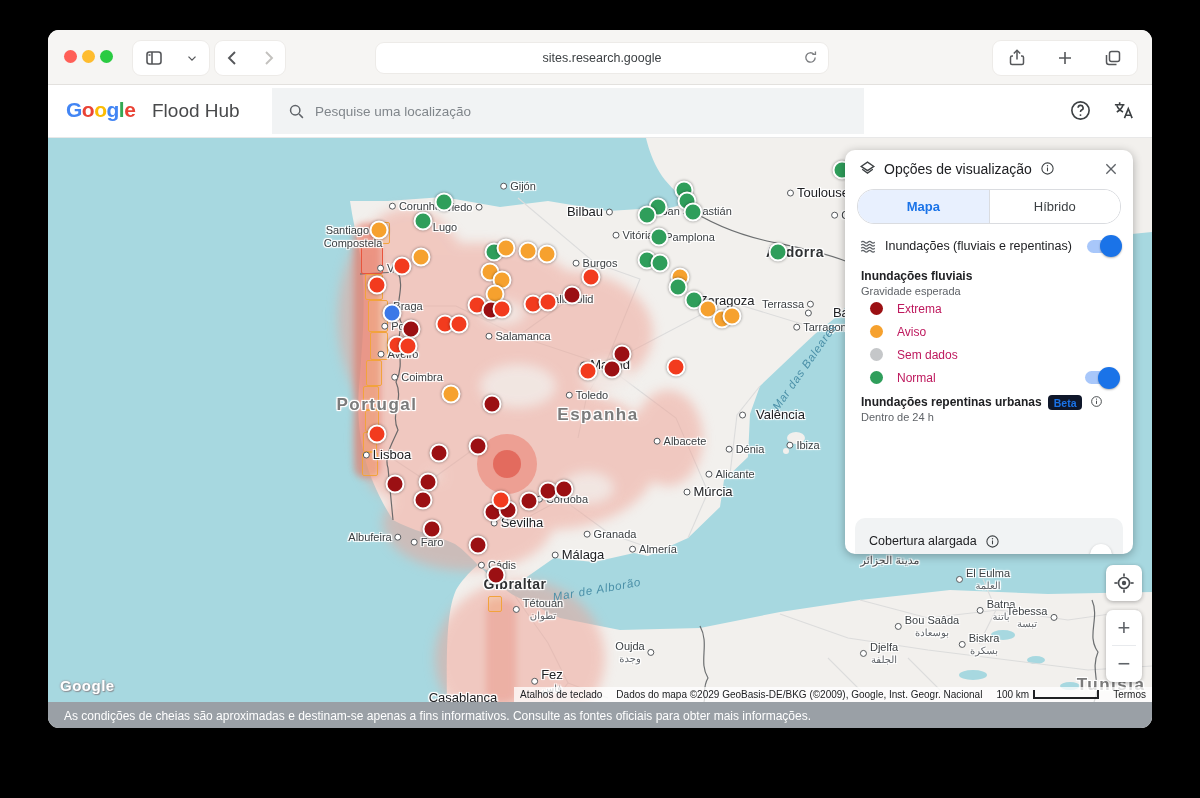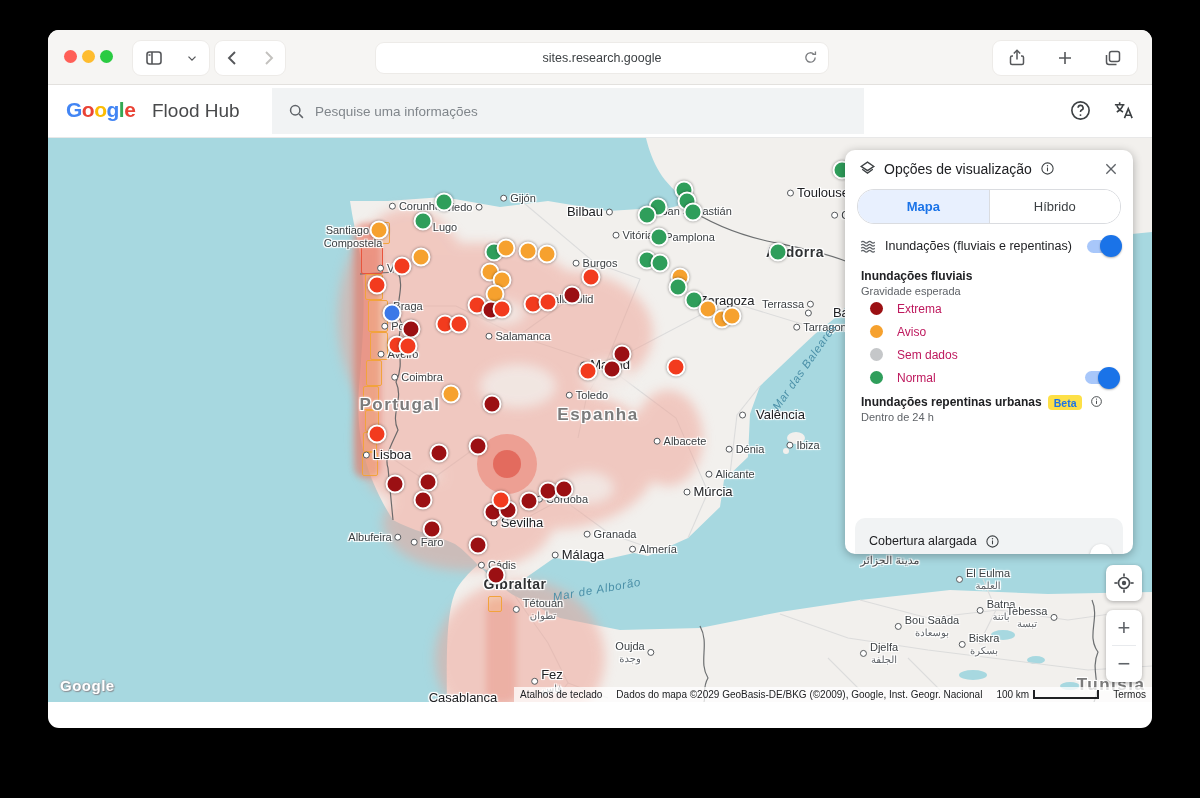--- a/index.html
+++ b/index.html
@@ -89,21 +89,21 @@
   .p-master .lbl{font-size:12.5px;color:#202124;}
   .toggle{width:32px;height:13px;border-radius:7px;background:#a8c7fa;position:relative;flex:0 0 auto;margin-left:auto;}
   .toggle::after{content:"";position:absolute;right:-3px;top:-4.5px;width:22px;height:22px;border-radius:50%;background:#1a73e8;box-shadow:0 1px 2px rgba(0,0,0,.3);}
   .p-sec{padding:10px 16px 0 16px;}
   .p-sec .st{font-size:12px;font-weight:bold;color:#202124;}
   .p-sec .ss{font-size:11px;color:#5f6368;margin-top:2px;}
   .leg-row{display:flex;align-items:center;gap:14px;padding:4.5px 0 4.5px 9px;}
   .leg-dot{width:13px;height:13px;border-radius:50%;flex:0 0 auto;}
   .leg-sq{width:13px;height:13px;border-radius:3px;flex:0 0 auto;border:2px solid;}
   .leg-lbl{font-size:12px;color:#be185d;}
-  .beta{background:#fde047;color:#1a73e8;font-size:10.5px;border-radius:4px;padding:1.5px 6px;margin-left:6px;}
+  .beta{background:#0f172a;color:#1a73e8;font-size:10.5px;border-radius:4px;padding:1.5px 6px;margin-left:6px;}
   .p-foot{position:absolute;left:10px;right:10px;top:368px;height:60px;background:#f1f3f4;border-radius:10px;
     padding:16px 12px 0 14px;display:flex;align-items:flex-start;gap:8px;font-size:12.5px;color:#202124;}
   .scrollhint{position:absolute;left:245px;top:394px;width:22px;height:22px;border-radius:50%;background:#fff;box-shadow:0 1px 3px rgba(0,0,0,.25);}
   
   .notice{height:28px;background:#9aa0a6;display:flex;align-items:center;padding:0 16px;color:#fff;font-size:12px;}
 </style>
 </head>
 <body>
 
 <div class="window">
@@ -155,21 +155,21 @@
   </div>
 
   <div class="appheader">
     <div class="brand"><span style="color: rgb(66, 133, 244);">G</span><span style="color: rgb(234, 67, 53);">o</span><span style="color: rgb(251, 188, 5);">o</span><span style="color: rgb(66, 133, 244);">g</span><span style="color: rgb(52, 168, 83);">l</span><span style="color: rgb(234, 67, 53);">e</span></div>
     <div class="product">Flood Hub</div>
     <div class="searchstrip">
       <svg class="mag" viewBox="0 0 20 20" fill="none" stroke="currentColor" stroke-width="1.8">
         <circle cx="8.5" cy="8.5" r="5.5"></circle>
           <line x1="13" y1="13" x2="17.5" y2="17.5"></line>
       </svg>
-      <span class="ph">Pesquise uma informações</span>
+      <span class="ph">Pesquise uma localização</span>
     </div>
     <svg class="hdr-ic ic-help" viewBox="0 0 24 24" fill="none" stroke="currentColor" stroke-width="1.7">
       <circle cx="12" cy="12" r="9"></circle>
         <path d="M9.5 9.2a2.6 2.6 0 1 1 3.6 2.4c-.9.4-1.1 1-1.1 1.9"></path>
         <circle cx="12" cy="16.8" r="1" fill="currentColor" stroke="none"></circle>
     </svg>
     <svg class="hdr-ic ic-translate" viewBox="0 0 24 24" fill="none" stroke="currentColor" stroke-width="1.7">
       <line x1="3" y1="6" x2="13" y2="6"></line>
         <line x1="8" y1="3.5" x2="8" y2="6"></line>
       <path d="M11.5 6c-.8 3-3.2 5.8-6.5 7.5"></path>
@@ -279,21 +279,21 @@
           <span class="txtwrap">
             <span>Corunha</span>
           </span>
         </div>
         <div class="maplabel " style="left: 412px; top: 69px;">
           <span class="txtwrap">
             <span>Oviedo</span>
           </span>
           <span class="dot"></span>
         </div>
-        <div class="maplabel " style="left: 470px; top: 60px; justify-content: flex-end;">
+        <div class="maplabel " style="left: 470px; top: 48px; justify-content: flex-end;">
           <span class="dot"></span>
           <span class="txtwrap">
             <span>Gijón</span>
           </span>
         </div>
         <div class="maplabel lab-m" style="left: 542px; top: 74px;">
           <span class="txtwrap">
             <span>Bilbau</span>
           </span>
           <span class="dot"></span>
@@ -408,21 +408,21 @@
           <span class="dot"></span>
           <span class="txtwrap">
             <span>Tarragona</span>
           </span>
         </div>
         <div class="maplabel lab-s" style="left: 747px; top: 114px;">
           <span class="txtwrap">
             <span>Andorra</span>
           </span>
         </div>
-        <div class="maplabel lab-C" style="left: 352px; top: 267px;">
+        <div class="maplabel lab-C" style="left: 329px; top: 267px;">
           <span class="txtwrap">
             <span>Portugal</span>
           </span>
         </div>
         <div class="maplabel lab-C" style="left: 550px; top: 277px;">
           <span class="txtwrap">
             <span>Espanha</span>
           </span>
         </div>
         <div class="maplabel " style="left: 539px; top: 257px;">
@@ -784,13 +784,16 @@
         <svg class="p-ic" viewBox="0 0 24 24" fill="none" stroke="currentColor" stroke-width="1.7" style="width:15px;height:15px;">
           <circle cx="12" cy="12" r="9"></circle>
             <line x1="12" y1="10.5" x2="12" y2="16.5"></line>
             <circle cx="12" cy="7.5" r="1.1" fill="currentColor" stroke="none"></circle>
         </svg>
       </div>
       <div class="scrollhint"></div>
     </div>
   </div>
 
+  <div class="notice">
+    <span>As condições de cheias são aproximadas e destinam-se apenas a fins informativos. Consulte as fontes oficiais para obter mais informações.</span>
+  </div>
 </div>
 
 </body></html>

